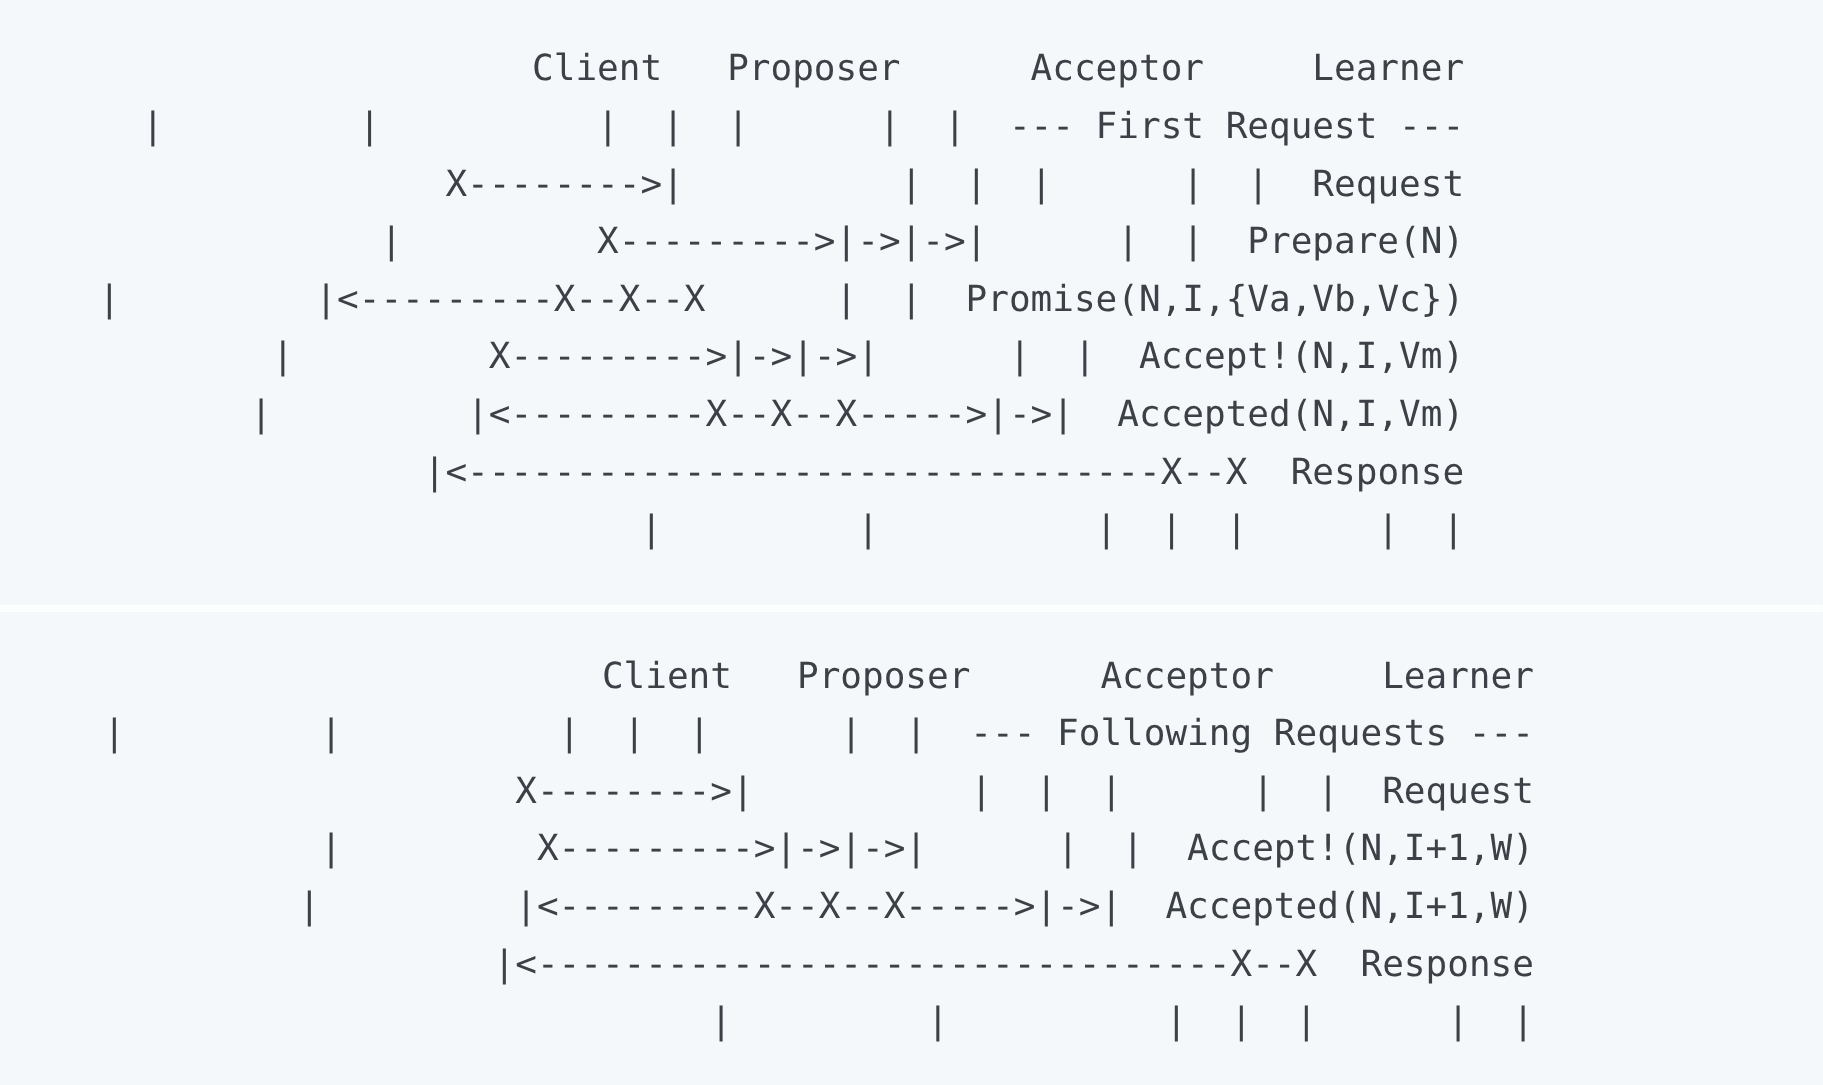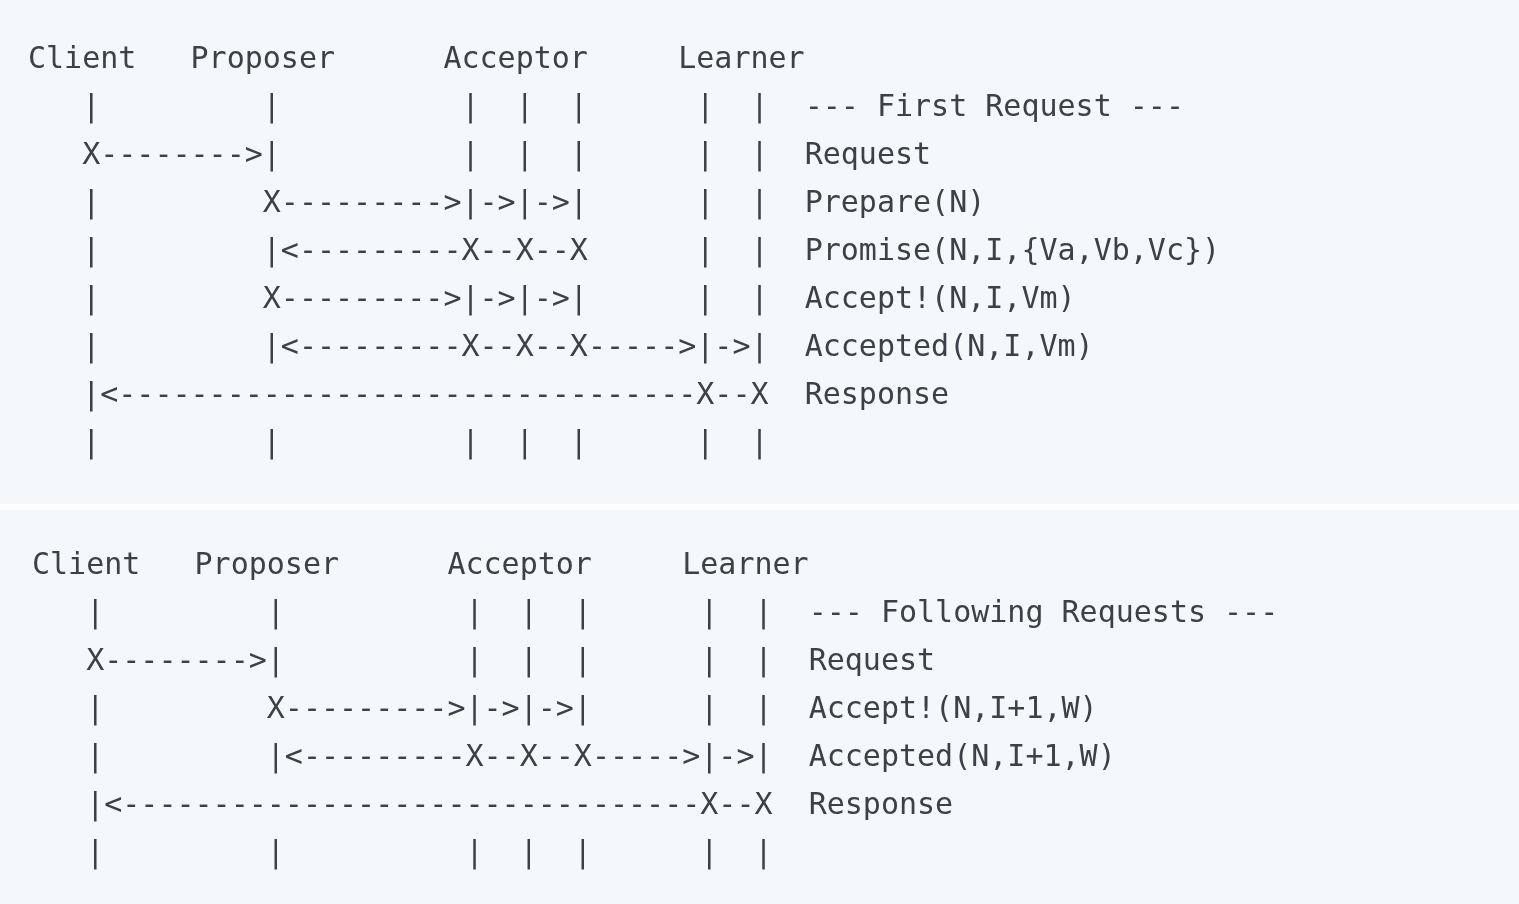--- a/index.html
+++ b/index.html
@@ -12,20 +12,21 @@
     width: 1519px;
     height: 904px;
     overflow: hidden;
     font-family: "DejaVu Sans Mono", "Liberation Mono", monospace;
   }
   #canvas {
     position: relative;
     width: 1519px;
     height: 904px;
     background: #f4f7f9;
+    text-align: right;
   }
   .block {
     position: absolute;
     left: 0;
     width: 1519px;
     background: #f5f8fa;
   }
   #block-first  { top: 0px;   height: 504px; }
   #divider      { position:absolute; left:0; top:504px; width:1519px; height:6px;
                   background:#fdfefe; }

